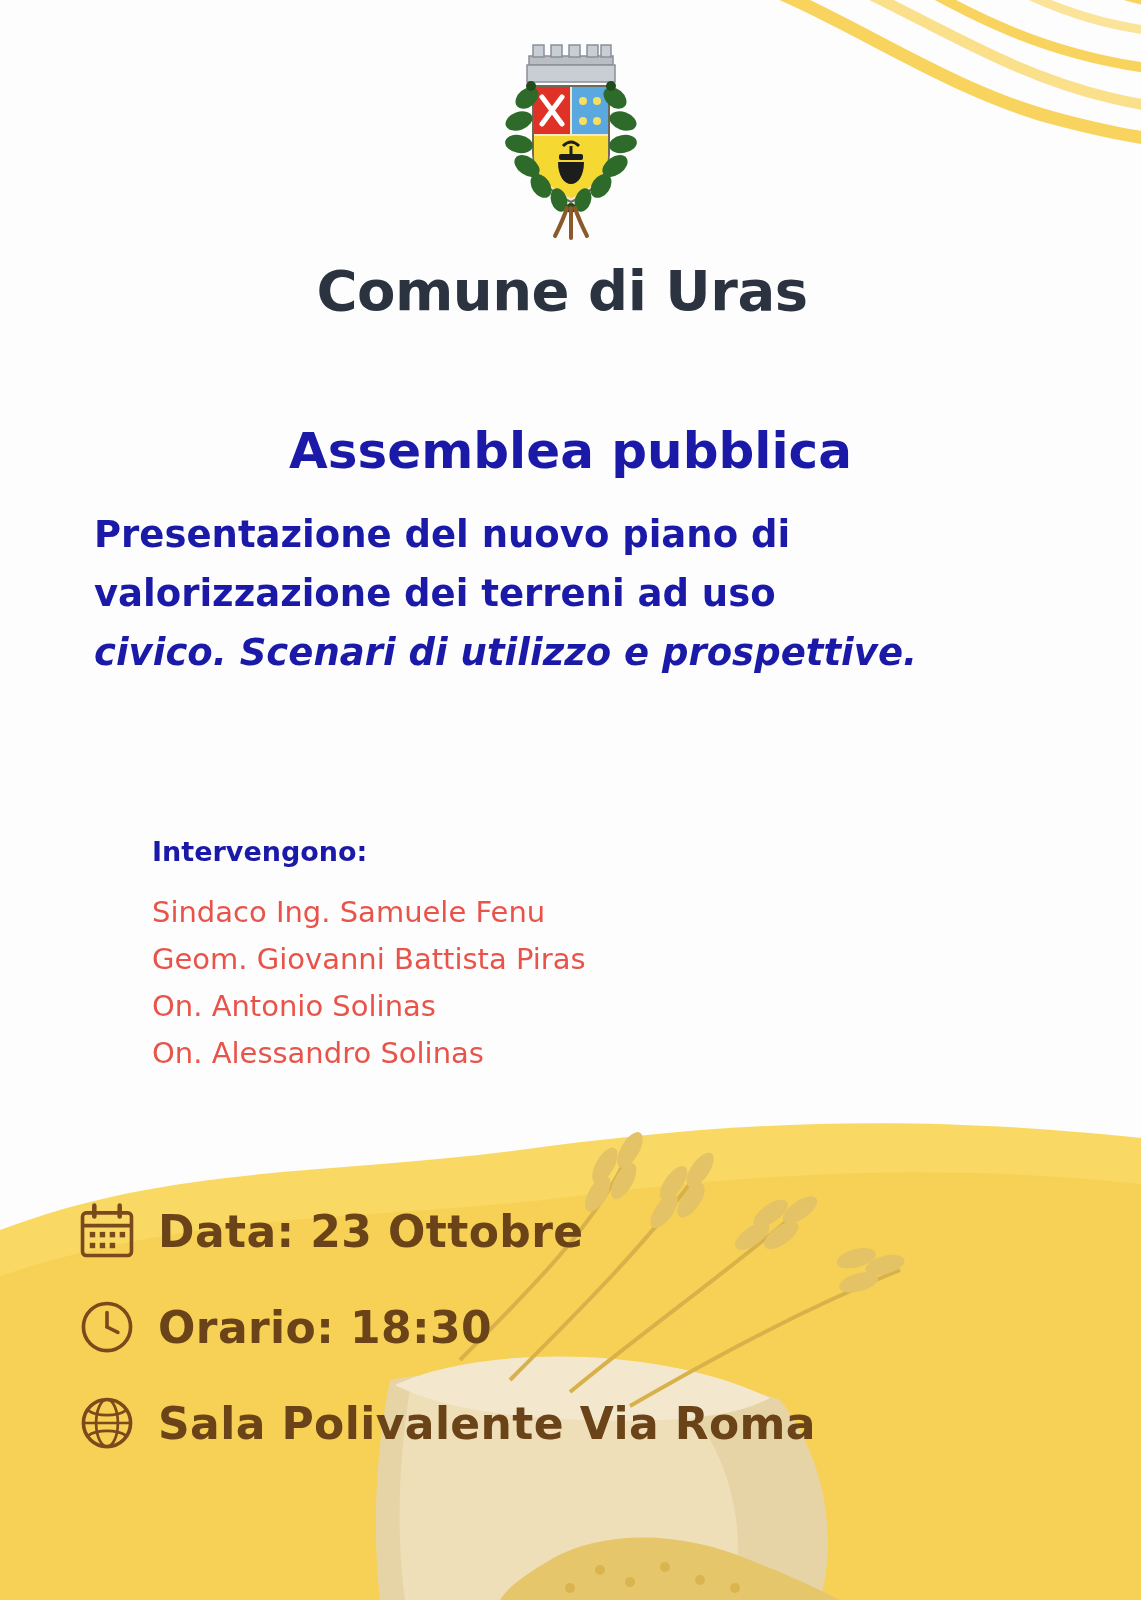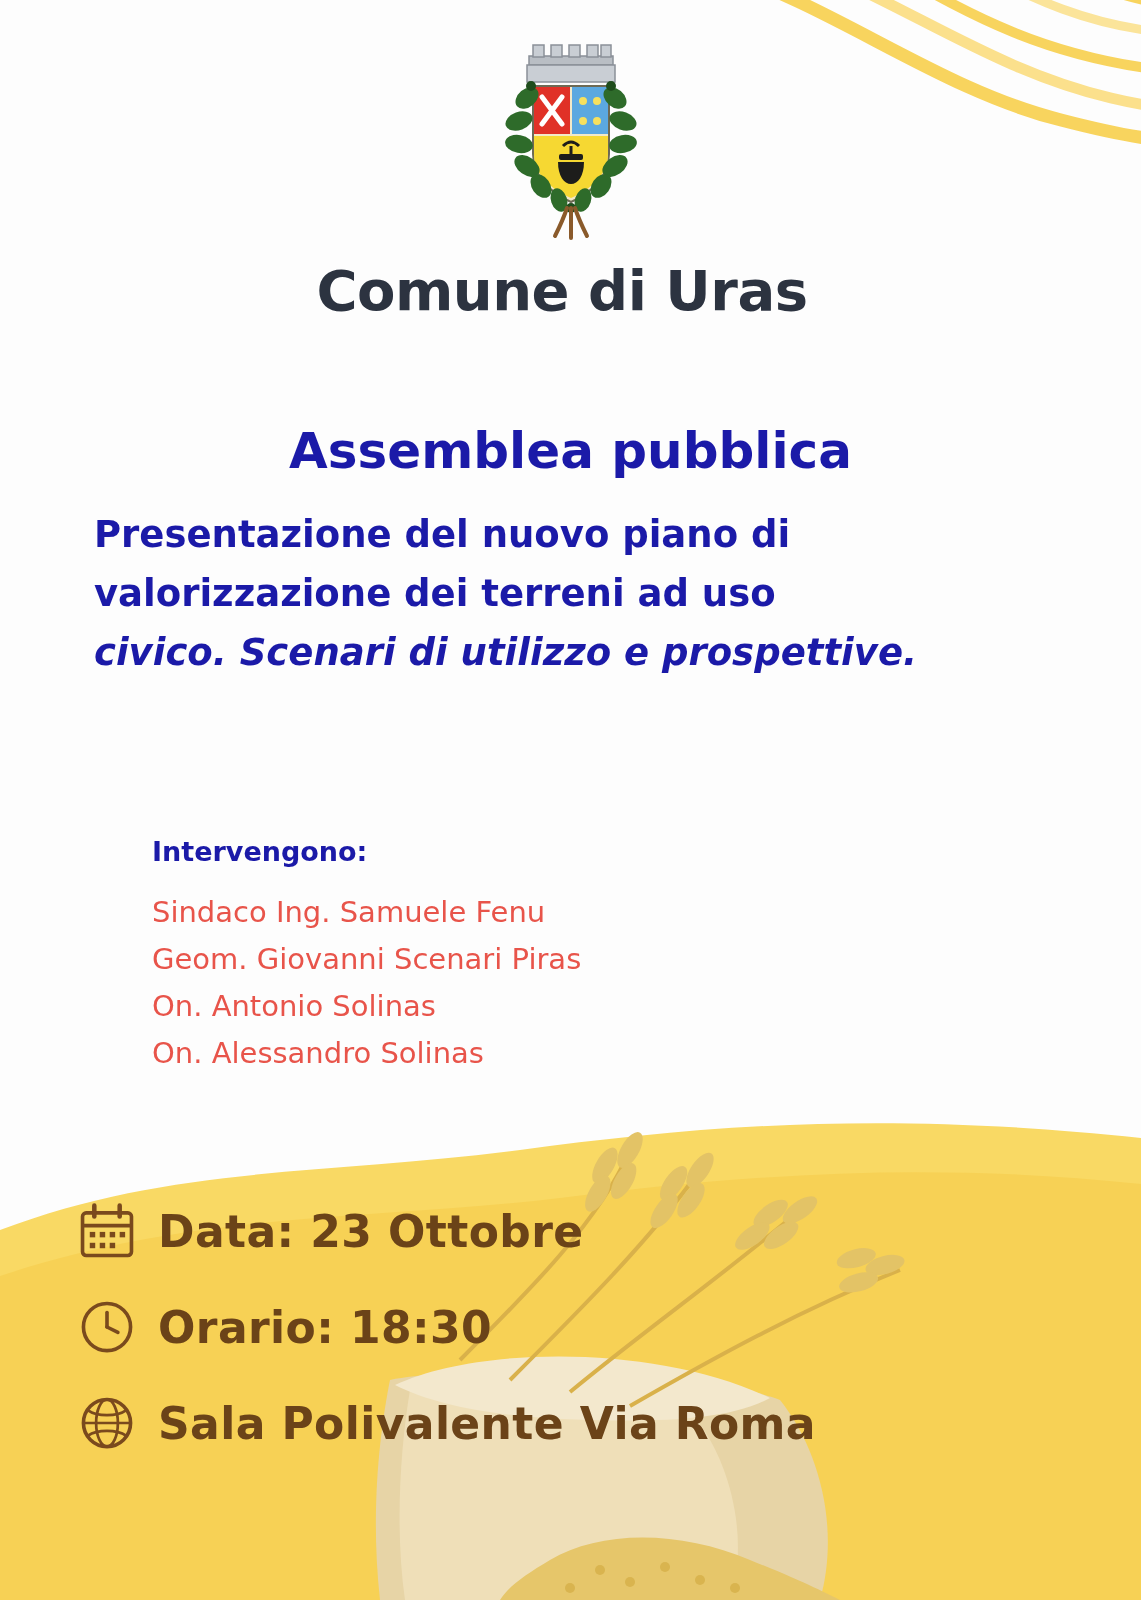--- a/index.html
+++ b/index.html
@@ -226,21 +226,21 @@
 
   <div class="subtitle">
     <div>Presentazione del nuovo piano di</div>
     <div>valorizzazione dei terreni ad uso</div>
     <div class="last-line">civico. Scenari di utilizzo e prospettive.</div>
   </div>
 
   <div class="speakers">
     <div class="speakers-label">Intervengono:</div>
     <div class="speaker">Sindaco Ing. Samuele Fenu</div>
-    <div class="speaker">Geom. Giovanni Scenari Piras</div>
+    <div class="speaker">Geom. Giovanni Battista Piras</div>
     <div class="speaker">On. Antonio Solinas</div>
     <div class="speaker">On. Alessandro Solinas</div>
   </div>
 
   <svg class="bottom-band" viewBox="0 0 1141 520" preserveAspectRatio="none">
     <path d="M0,150 C170,85 330,95 520,70 C700,46 880,30 1141,58 L1141,520 L0,520 Z" fill="#f9d964"></path>
     <path d="M0,196 C200,130 380,140 560,118 C760,93 930,82 1141,104 L1141,520 L0,520 Z" fill="#f7d155"></path>
   </svg>
 
   <svg class="wheat" viewBox="0 0 620 470" preserveAspectRatio="none">

